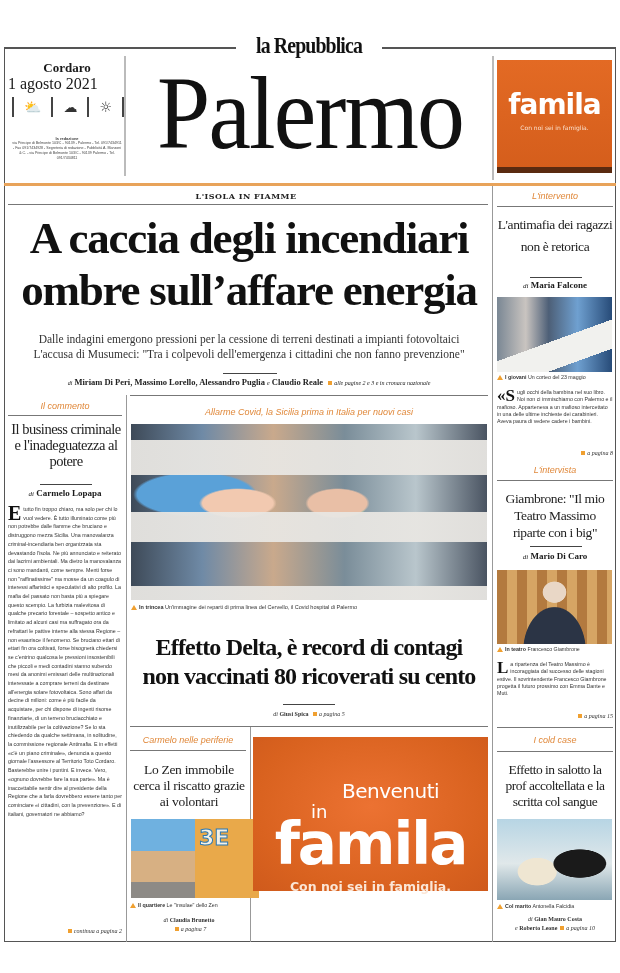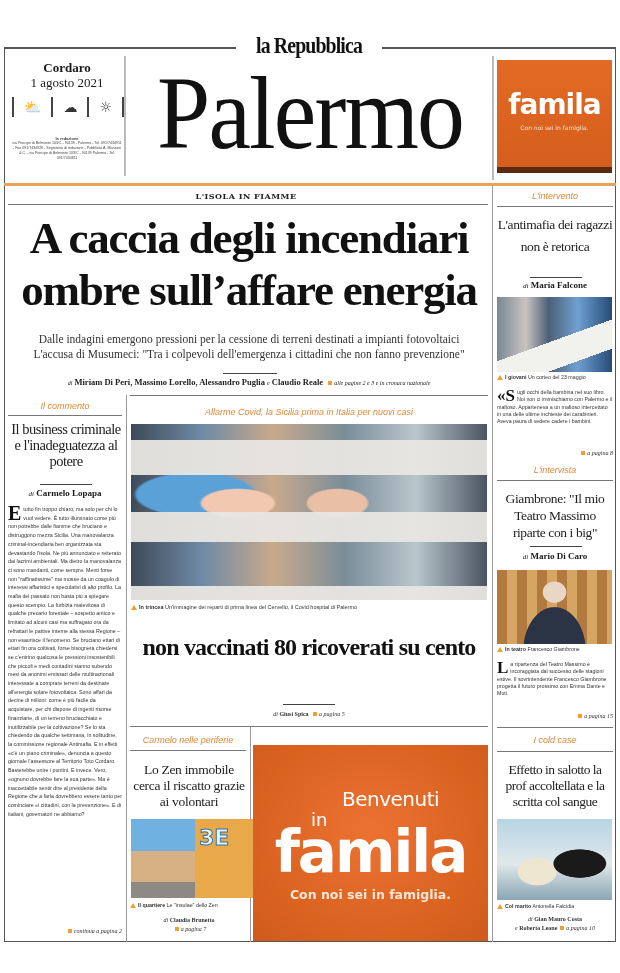--- a/index.html
+++ b/index.html
@@ -10,21 +10,21 @@
 
   
   .frame { left: 4px; top: 47px; width: 612px; height: 895px; border: 1px solid #555; border-top: none; }
   .top-rule-l { left: 4px; top: 47px; width: 232px; height: 2px; background: #555; }
   .top-rule-r { left: 382px; top: 47px; width: 234px; height: 2px; background: #555; }
   .brand { left: 236px; top: 33px; width: 146px; text-align: center; font-family: "Liberation Serif", serif; font-weight: bold; font-size: 23px; letter-spacing: -1px; color: #111; transform: scaleX(0.86); transform-origin: center; }
 
   
   .datebox { left: 8px; top: 56px; width: 118px; height: 120px; border-right: 2px solid #bbb; }
   .date-day { top: 4px; left: 0; width: 118px; text-align: center; font-weight: bold; font-size: 13px; font-family: "Liberation Serif", serif; }
-  .date-date { top: 19px; left: 0; width: 118px; text-align: center; font-size: 13px; font-family: "Liberation Serif", serif; }
+  .date-date { top: 19px; left: 0; width: 118px; text-align: left; font-size: 16px; font-family: "Liberation Serif", serif; }
   .weather { top: 40px; left: 4px; width: 112px; height: 22px; display: flex; align-items: center; justify-content: space-between; }
   .w-bar { width: 2px; height: 20px; background: #444; }
   .w-icon { font-size: 14px; color: #333; line-height: 1; }
   .colophon { top: 80px; left: 4px; width: 110px; text-align: center; font-size: 3.6px; line-height: 5px; color: #444; font-family: "Liberation Sans", sans-serif; }
   .colophon b { display: block; font-size: 4px; }
 
   .title-palermo { left: 140px; top: 58px; width: 340px; text-align: center; font-family: "Liberation Serif", serif; font-size: 104px; line-height: 110px; letter-spacing: -2px; color: #111; transform: scaleX(0.92); transform-origin: center; }
 
   
   .ad-top-wrap { left: 492px; top: 56px; width: 124px; height: 124px; border-left: 2px solid #bbb; }
@@ -95,21 +95,21 @@
       linear-gradient(180deg, #6fb1e0 0 40%, #d7b083 40% 80%, #8d8a86 80%);
   }
   .viaggio-photo .sign { left: 68px; top: 6px; font-family: "DejaVu Sans", sans-serif; font-size: 22px; font-weight: bold; color: #f4f1e6; -webkit-text-stroke: 1px #2b78b4; }
   .viaggio-caption { left: 130px; top: 902px; width: 118px; font-family: "Liberation Sans", sans-serif; font-size: 5.3px; color: #333; }
   .viaggio-caption b { font-weight: bold; }
   .viaggio-by { left: 130px; top: 916px; width: 118px; text-align: center; font-family: "Liberation Serif", serif; font-size: 6px; line-height: 9px; color: #333; }
   .viaggio-by b { font-weight: bold; }
   .viaggio-by i { font-style: italic; }
 
   
-  .ad-big { left: 253px; top: 737px; width: 235px; height: 196px; background: radial-gradient(ellipse at 50% 45%, #ec7232 0%, #d9621f 70%, #cf5a1c 100%); margin-top: 8px; }
+  .ad-big { left: 253px; top: 737px; width: 235px; height: 154px; background: radial-gradient(ellipse at 50% 45%, #ec7232 0%, #d9621f 70%, #cf5a1c 100%); }
   .ad-big-benv { top: 44px; left: 0; width: 235px; text-align: center; padding-left: 40px; color: #fff; font-family: "DejaVu Sans", sans-serif; font-size: 20px; line-height: 20px; letter-spacing: -0.5px; }
   .ad-big-in { top: 64px; left: 58px; color: #fff; font-family: "DejaVu Sans", sans-serif; font-size: 18px; }
   .ad-big-logo { top: 74px; left: 0; width: 235px; text-align: center; color: #fff; font-family: "DejaVu Sans", sans-serif; font-weight: bold; font-size: 58px; line-height: 66px; letter-spacing: -2px; }
   .ad-big-slogan { top: 142px; left: 0; width: 235px; text-align: center; color: #fbe6d6; font-family: "DejaVu Sans", sans-serif; font-weight: bold; font-size: 12.5px; }
 
   
   .int-label { left: 497px; top: 191px; width: 116px; }
   .int-rule { left: 497px; top: 206px; width: 116px; }
   .int-head { left: 497px; top: 214px; width: 116px; text-align: center; font-family: "Liberation Serif", serif; font-size: 13.5px; line-height: 22px; letter-spacing: -0.4px; color: #222; }
   .int-short-rule { left: 530px; top: 277px; width: 52px; height: 1px; background: #444; }
@@ -237,20 +237,21 @@
   <span class="dot"></span><span>continua a pagina 2</span>
 </div>
 
 <div class="abs section-label covid-kicker">Allarme Covid, la Sicilia prima in Italia per nuovi casi</div>
 <div class="abs covid-photo" title="Operatori sanitari con mascherine e occhiali protettivi dietro una vetrata"></div>
 <div class="abs covid-caption">
   <span class="tri"></span><b>In trincea</b>
   <span>Un'immagine dei reparti di prima linea del Cervello, il Covid hospital di Palermo</span>
 </div>
 <div class="abs covid-head">
+  <div>Effetto Delta, è record di contagi</div>
   <div>non vaccinati 80 ricoverati su cento</div>
 </div>
 <div class="abs covid-short-rule"></div>
 <div class="abs covid-by">
   <span>di</span>
   <b>Giusi Spica</b>
   <span class="dot"></span><span>a pagina 5</span>
 </div>
 <div class="abs rule-covid-bottom"></div>
 

